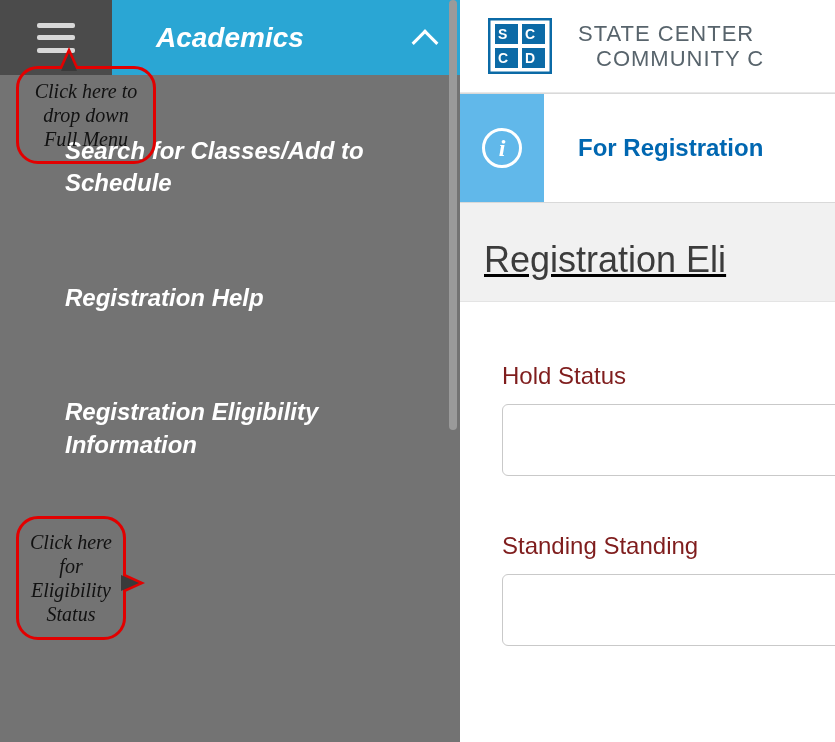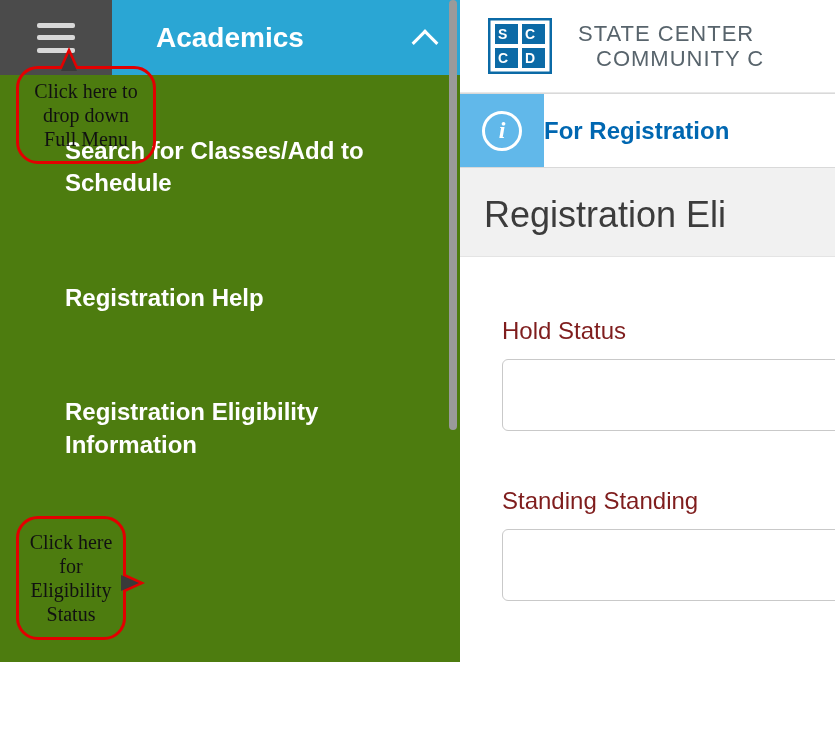--- a/index.html
+++ b/index.html
@@ -1,20 +1,20 @@
 <!DOCTYPE html>
 <html><head>
 <meta charset="utf-8">
 <style>
   * { box-sizing: border-box; margin: 0; padding: 0; }
   html, body { width: 835px; height: 742px; font-family: "Segoe UI", Arial, sans-serif; overflow: hidden; background: #fff; }
   .root { display: flex; width: 100%; height: 100%; }
 
   
-  .sidebar { width: 460px; height: 662px; background: #4d7c0f; position: relative; flex-shrink: 0; }
+  .sidebar { width: 460px; height: 742px; background: #737373; position: relative; flex-shrink: 0; font-style: italic; }
   .hamburger-cell {
     width: 112px; height: 75px; background: #4b4b4b;
     display: flex; align-items: center; justify-content: center;
     cursor: pointer; position: absolute; top:0; left:0;
   }
   .hamburger-icon { width: 38px; height: 30px; display: flex; flex-direction: column; justify-content: space-between; }
   .hamburger-icon span { display: block; height: 5px; background: #d8d8d8; border-radius: 2px; }
 
   .sidebar-header {
     position: absolute; left: 112px; top: 0; right:0; height: 75px;
@@ -66,27 +66,27 @@
   }
   .info-icon-cell {
     width:84px; background:#61b8ea; display:flex; align-items:center; justify-content:center;
   }
   .info-icon {
     width:40px; height:40px; border:3px solid #fff; border-radius:50%;
     display:flex; align-items:center; justify-content:center; color:#fff;
     font-family: Georgia, serif; font-style:italic; font-size:24px; font-weight:700;
   }
   .info-link {
-    flex:1; display:flex; align-items:center; 
+    flex:1; display:flex; align-items:center; padding-left:34px;
     color:#0067b1; font-size:24px; font-weight:600; cursor:pointer;
-    height:73px;
+    height:108px;
   }
 
   .page-title-bar {
-    background:#f1f1f1; padding:26px 0 20px 24px; border-bottom:1px solid #e4e4e4;
+    background:#f1f1f1; padding:36px 0 20px 24px; border-bottom:1px solid #e4e4e4;text-decoration:underline;
   }
   .page-title { font-size:36px; color:#3c3c3c; font-weight:400; white-space:nowrap; }
 
   .form-area { padding: 60px 0 0 42px; }
   .field { margin-bottom: 56px; }
   .field-label { font-size:24px; color:#7f1d1d; font-weight:500; margin-bottom:14px; }
   .field-box {
     border:1px solid #c9c9c9; border-radius:6px; background:#fff;
     height:72px; width:400px;
   }

